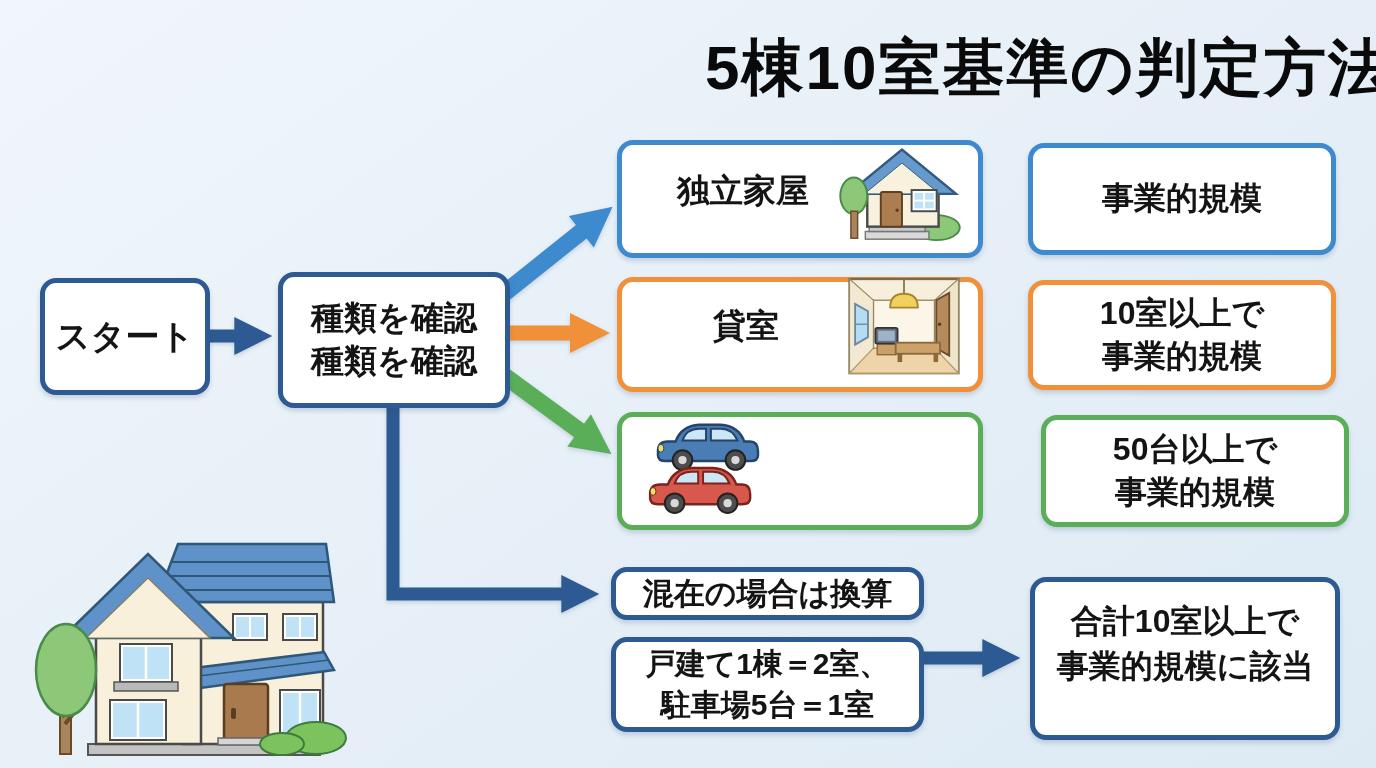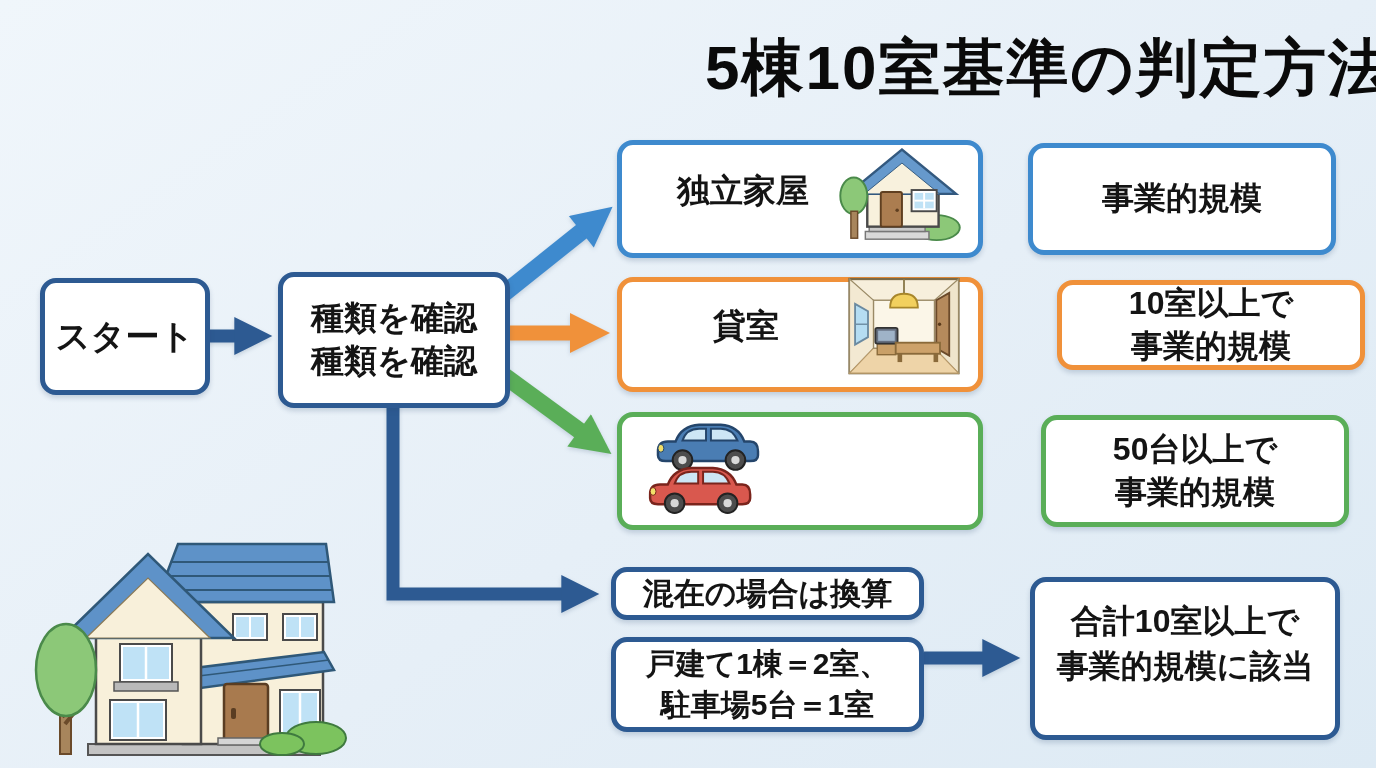--- a/index.html
+++ b/index.html
@@ -32,21 +32,21 @@
 
   .branch-box { left:617px; width:366px; justify-content:space-between;
                 padding:0 14px 16px 26px; font-size:33px; }
   .branch-1   { top:140px; height:118px; }
   .branch-2   { top:277px; height:115px; }
   .branch-3   { top:412px; height:118px; }
   .branch-box .branch-label { flex:1; text-align:center; }
 
   .result-box { left:1028px; width:308px; font-size:32px; line-height:1.35; }
   .result-1   { top:143px; height:112px; }
-  .result-2   { top:280px; height:90px;margin-left:29px; }
+  .result-2   { top:280px; height:110px; }
   .result-3   { top:415px; height:112px;margin-left:13px; }
 
   .mixed-box      { left:611px; top:567px; width:313px; height:53px; font-size:31px; }
   .conversion-box { left:611px; top:637px; width:313px; height:95px; font-size:30px; line-height:1.35; }
   .final-box      { left:1030px; top:577px; width:310px; height:163px;
                     font-size:32px; line-height:1.4; padding-bottom:30px; }
 
   .tline { display:block; }
   .big-house { position:absolute; left:28px; top:502px; z-index:2; }
 </style>

